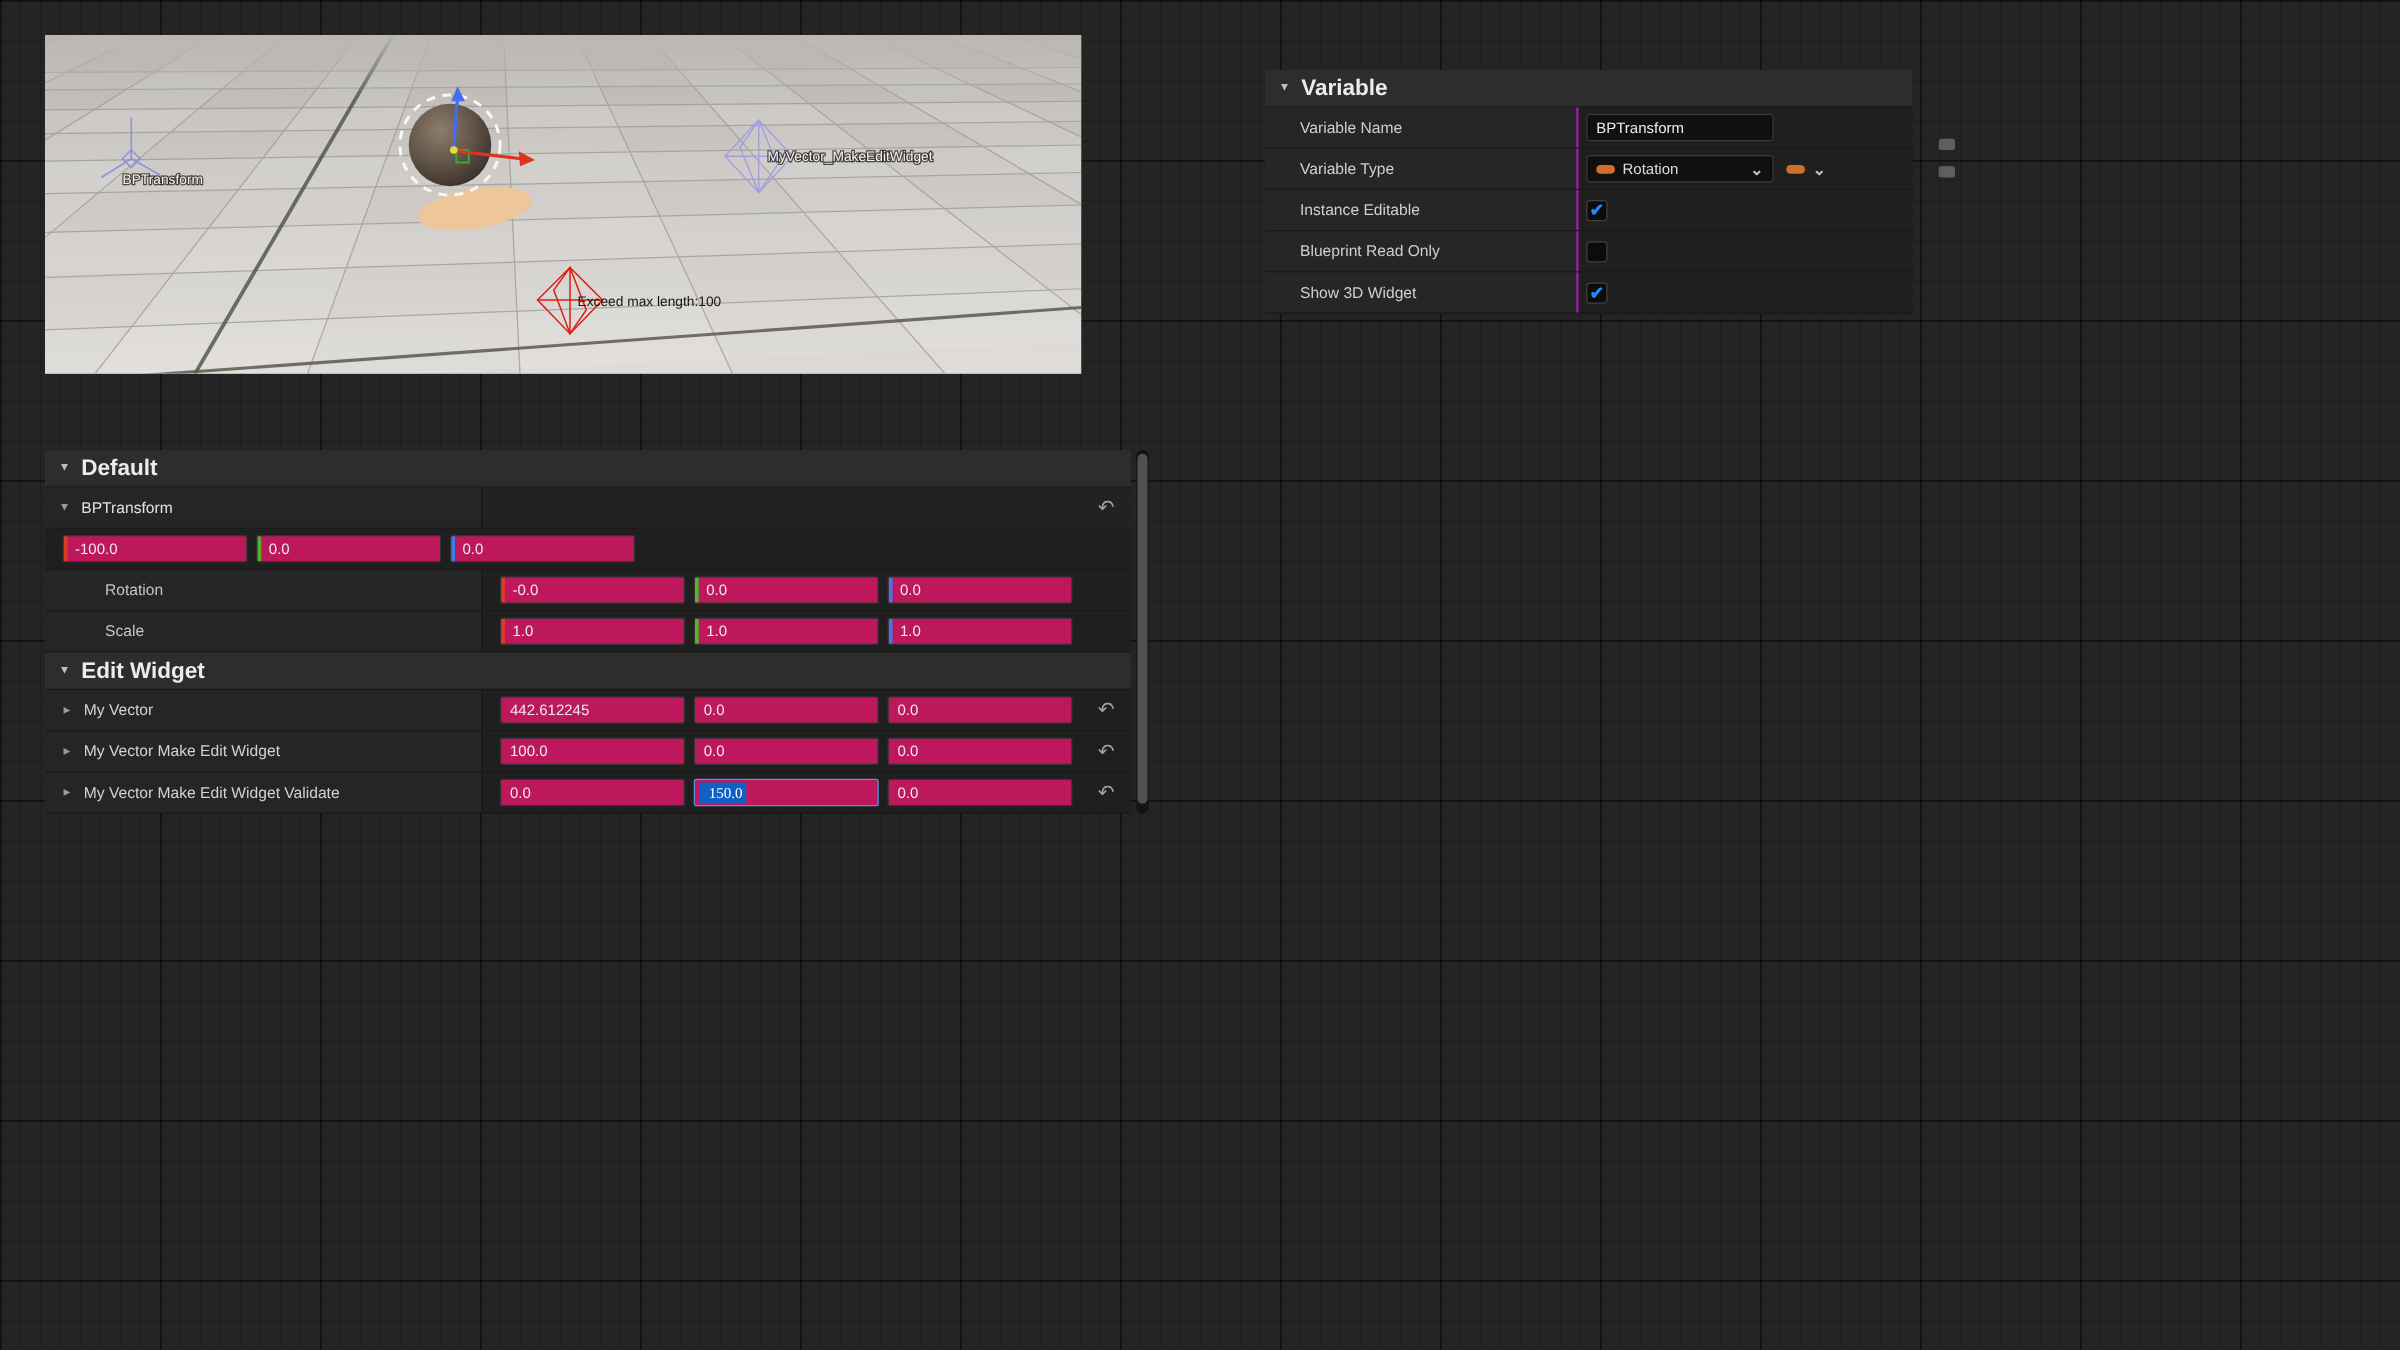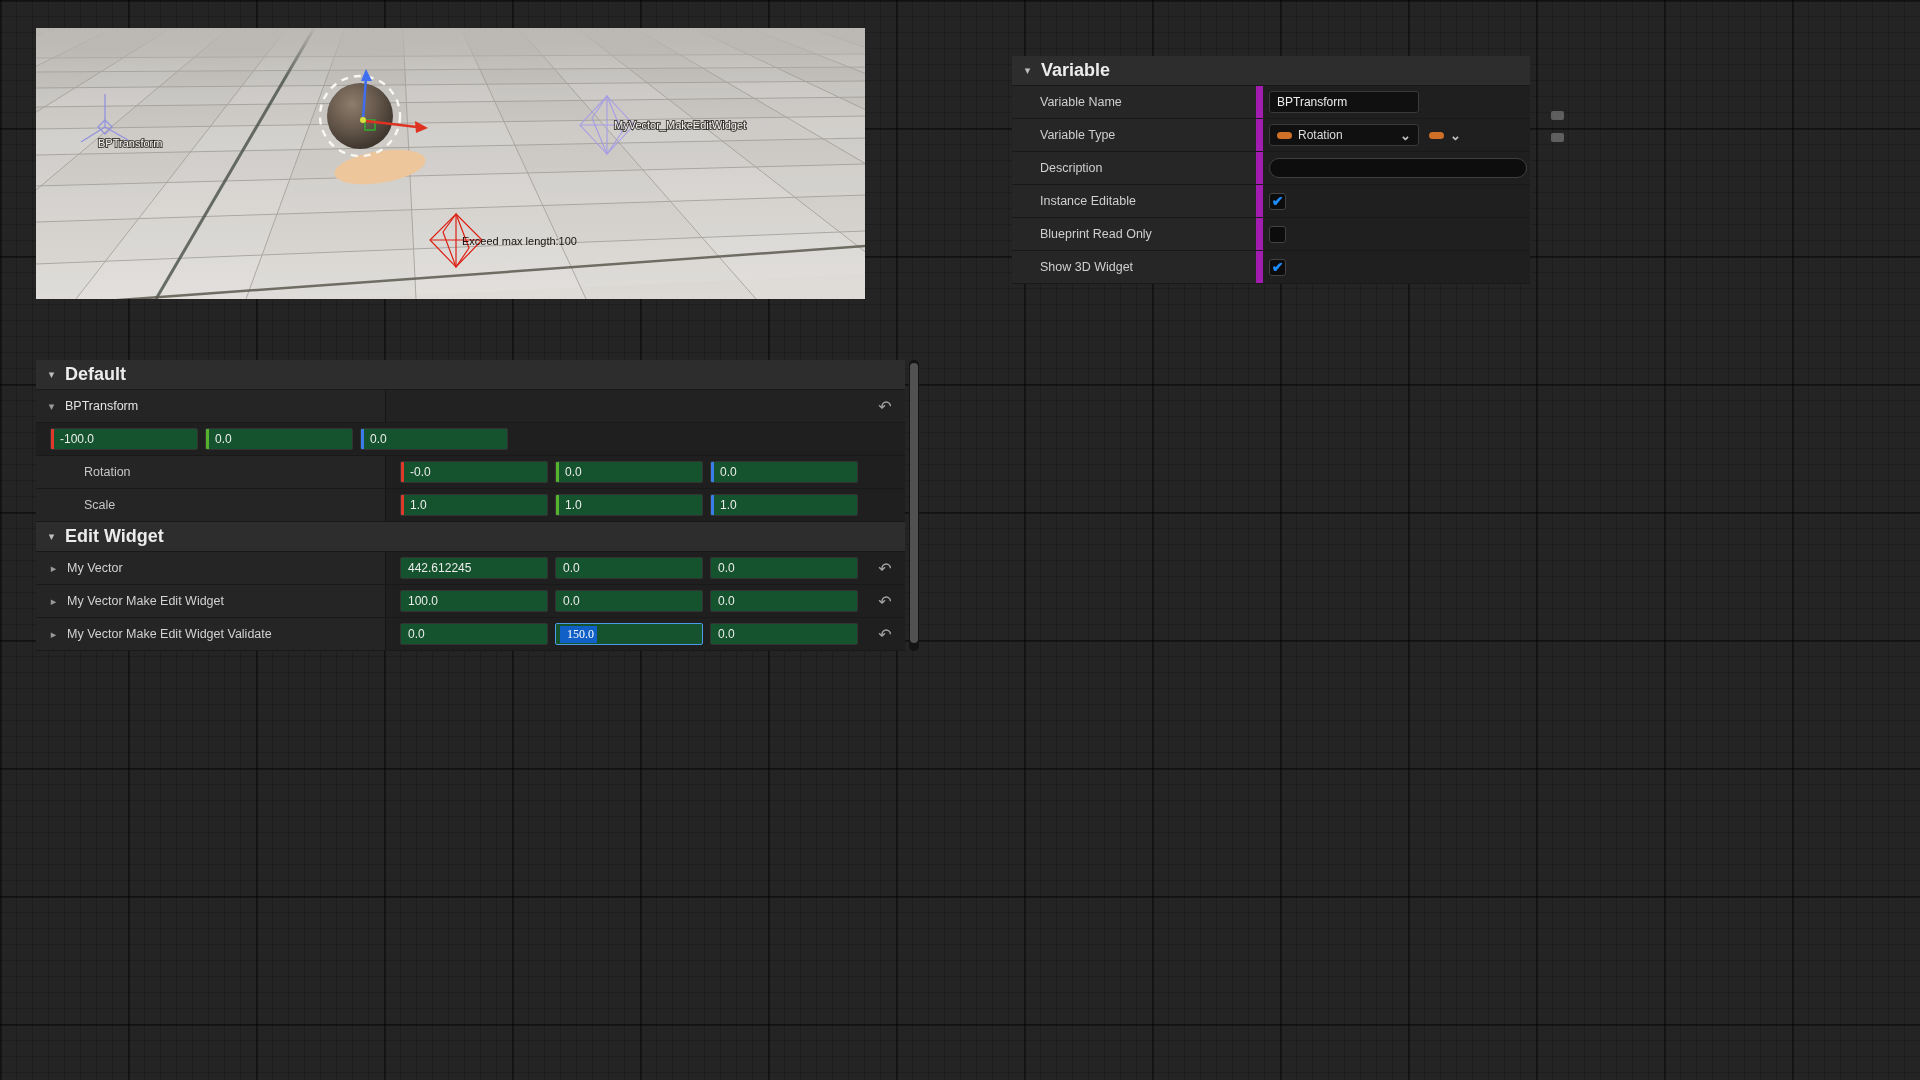--- a/index.html
+++ b/index.html
@@ -28,21 +28,21 @@
   .tri { color:#bdbdbd; font-size:11px; width:11px; text-align:center; line-height:1; }
   .tri.dim { color:#9a9a9a; }
 
   .reset-btn { margin-left:auto; margin-right:10px; width:20px; height:20px;
                display:flex; align-items:center; justify-content:center;
                color:#a2a2a2; font-size:16px; cursor:pointer; }
 
   
   .var-panel { position:absolute; left:1012px; top:56px; width:518px; background:#1f1f1f; }
   .v-row { display:flex; height:33px; border-bottom:1px solid #191919; }
-  .v-label { width:251px; background:#262626; border-right:7px solid #a21caf;
+  .v-label { width:251px; background:#262626; border-right:2px solid #a21caf;
              display:flex; align-items:center; padding-left:28px;
              color:#cfcfcf; font-size:12.5px; }
   .v-value { flex:1; background:#1f1f1f; display:flex; align-items:center; padding-left:6px; }
 
   .tinput { height:22px; background:#101010; border:1px solid #3a3a3a; border-radius:3px;
             display:flex; align-items:center; padding:0 7px; color:#ececec; font-size:12px; }
   .name-input { width:150px; }
   .desc-input { width:258px; height:20px; border-radius:10px; background:#0d0d0d; border-color:#3f3f3f; }
 
   .dropdown { width:150px; height:22px; background:#101010; border:1px solid #3a3a3a;
@@ -60,21 +60,21 @@
   
   .details { position:absolute; left:36px; top:360px; width:869px; }
   .d-row { display:flex; height:33px; border-bottom:1px solid #191919; background:#1f1f1f; }
   .d-label { width:350px; background:#252525; border-right:1px solid #151515;
              display:flex; align-items:center; gap:8px; color:#d2d2d2; font-size:12.5px; }
   .d-label.ind-head { padding-left:10px; }
   .d-label.ind-sub  { padding-left:48px; color:#c6c6c6; }
   .d-label.ind-exp  { padding-left:12px; }
   .d-value { flex:1; display:flex; align-items:center; padding-left:14px; }
 
-  .vfield { width:148px; height:22px; margin-right:7px; background:#14532d;
+  .vfield { width:148px; height:22px; margin-right:7px; background:#be185d;
             border:1px solid #333; border-radius:2px; display:flex; align-items:center;
             overflow:hidden; }
   .bar { width:3px; height:100%; flex:0 0 auto; }
   .bar-x { background:#df392b; } .bar-y { background:#56b22c; } .bar-z { background:#3a7de8; }
   .vtext { padding-left:6px; color:#ededed; font-size:12px; white-space:nowrap; }
   .vfield.plain .vtext { padding-left:7px; }
   .vfield.focused { border-color:#4d9be8;font-family:Liberation Serif, serif; }
   .vtext.selected { background:#1160c8; color:#ffffff; padding:1px 3px 1px 3px; margin-left:4px; }
 
   .scrollbar { position:absolute; left:909px; top:360px; width:10px; height:291px;
@@ -216,28 +216,20 @@
           <span>Rotation</span>
           <span class="chev">⌄</span>
         </div>
         <div class="container-combo">
           <span class="pill"></span>
           <span class="chev">⌄</span>
         </div>
       </div>
     </div>
 
-    <div class="v-row">
-      <div class="v-label">Description</div>
-      <div class="v-value">
-        <div class="tinput desc-input">
-          <span></span>
-        </div>
-      </div>
-    </div>
 
     <div class="v-row">
       <div class="v-label">Instance Editable</div>
       <div class="v-value">
         <div class="cbox">
           <span class="chk">✔</span>
         </div>
       </div>
     </div>
 

